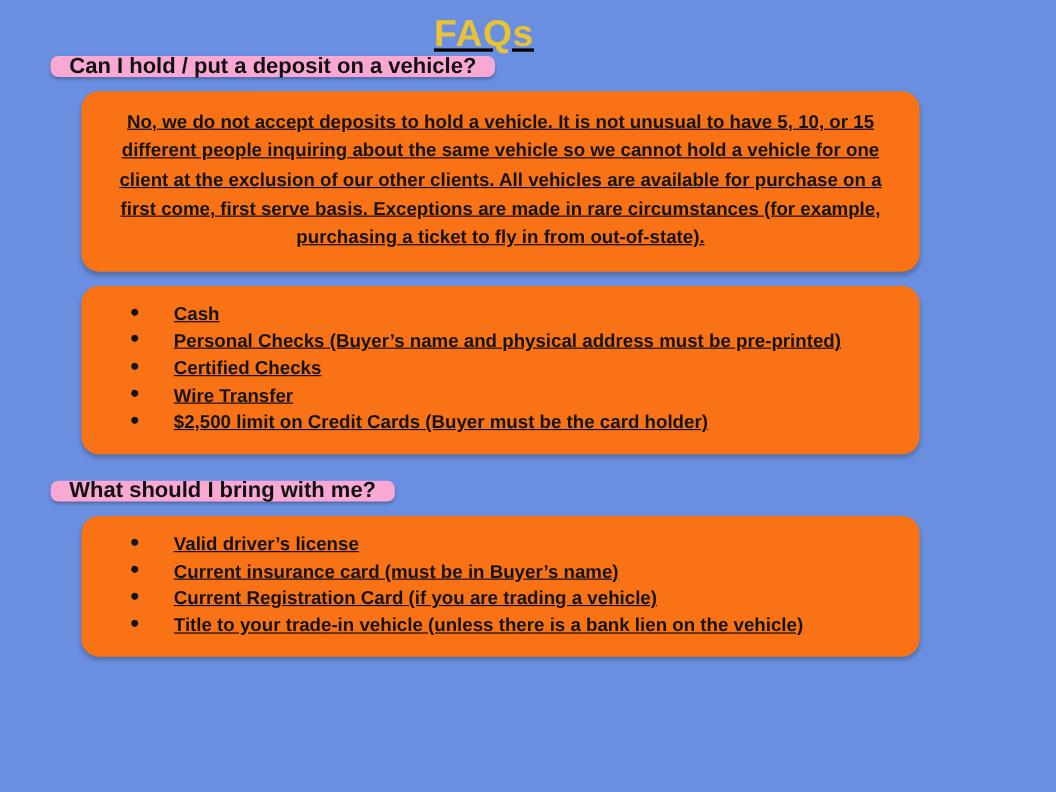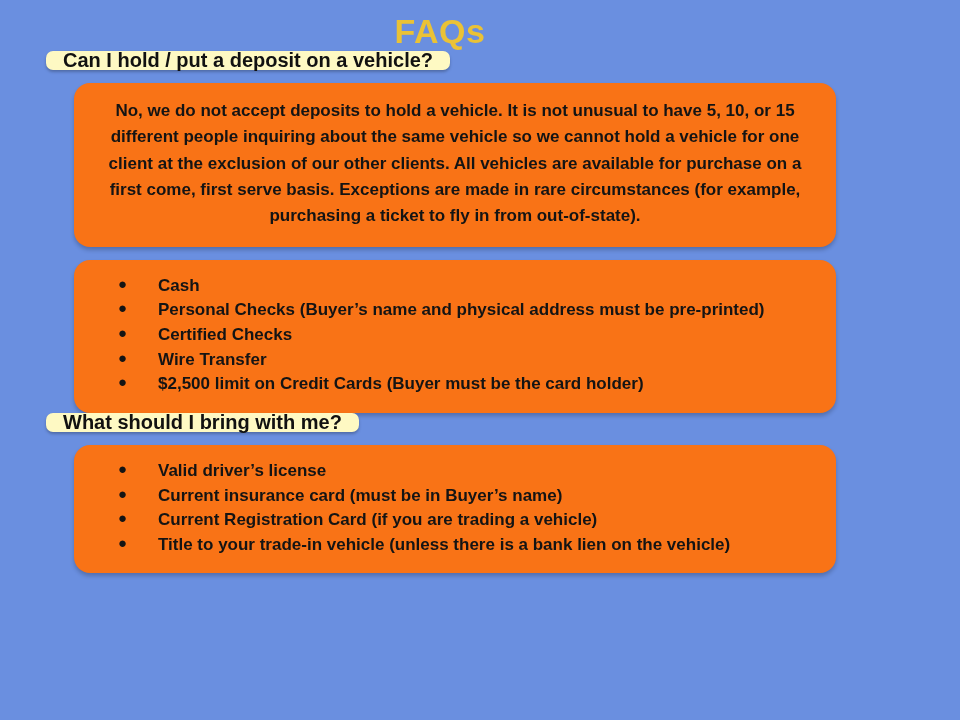--- a/index.html
+++ b/index.html
@@ -12,33 +12,34 @@
     background: #6a8fe0;
     font-family: "Liberation Sans", sans-serif;
     overflow: hidden;
     position: relative;
   }
   .slide {
     width: 880px;
     height: 720px;
     position: relative;
     box-sizing: border-box;
+    text-decoration: underline;
   }
   .title {
     text-align: center;
     color: #eac236;
     font-size: 34px;
     font-weight: bold;
     letter-spacing: 0.5px;
     padding-top: 12px;
     margin: 0;
   }
   .question {
     display: inline-block;
-    background: #fef9c3;
+    background: #f9a8d4;
     color: #111111;
     font-size: 20px;
     font-weight: bold;
     border-radius: 7px;
     padding: 9px 17px 10px 17px;
     margin-left: 46px;
     box-shadow: 0 2px 3px rgba(0,0,0,0.25);
   }
   .q-wrap {
     line-height: 0;
@@ -72,21 +73,21 @@
   }
   .answer li::before {
     content: "\25CF";
     position: absolute;
     left: 0;
     top: -1px;
     font-size: 15px;
     color: #141414;
   }
   .block-gap-1 { margin-top: 22px; }
-  .block-gap-2 { }
+  .block-gap-2 { margin-top: 24px; }
 </style>
 </head>
 <body>
 
 <div class="slide">
 
   <h1 class="title">FAQs</h1>
 
   <div class="q-wrap">
     <div class="question">Can I hold / put a deposit on a vehicle?</div>

